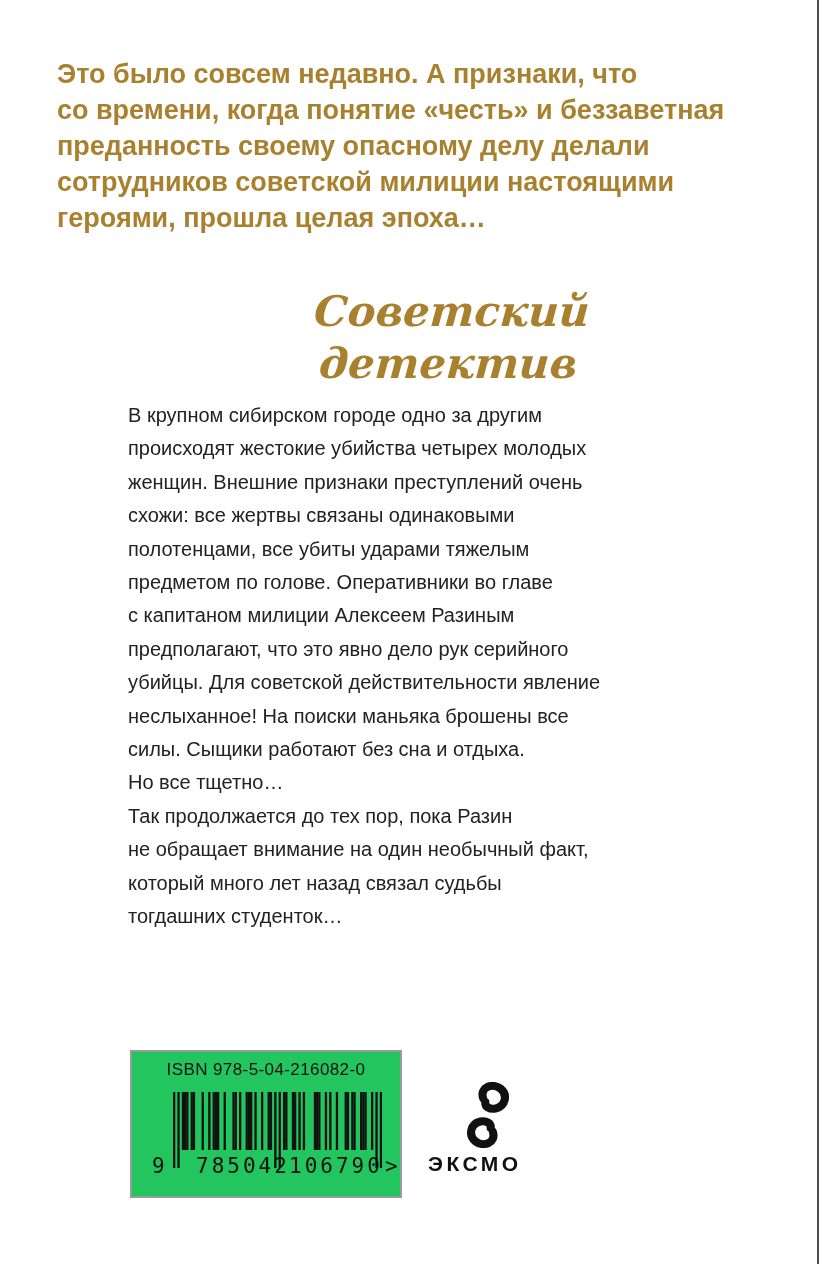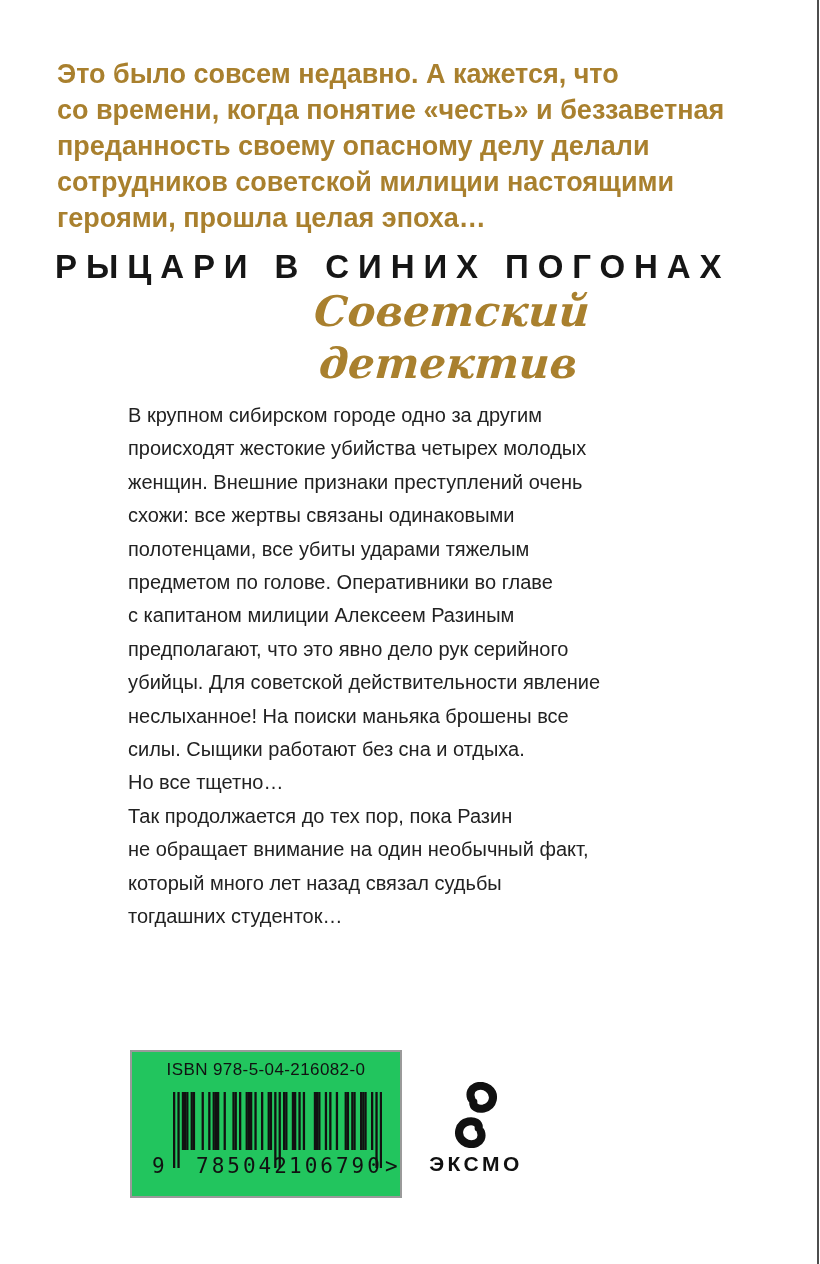--- a/index.html
+++ b/index.html
@@ -22,39 +22,38 @@
   .isbn{position:absolute;left:0;top:8px;width:100%;text-align:center;
          color:#111;font-size:17px;letter-spacing:0.4px;}
   .bars{position:absolute;left:41px;top:40px;}
   .bars rect{fill:#111;}
   .bar-digits span{position:absolute;top:102px;color:#111;
          font-family:"DejaVu Sans Mono",monospace;font-size:21px;letter-spacing:3px;}
   .d-first{left:20px;}
   .d-g1{left:64px;}
   .d-g2{left:157px;}
   .d-suffix{left:253px;letter-spacing:0;}
-  .publisher{position:absolute;left:416px;top:1082px;width:120px;text-align:center;}
+  .publisher{position:absolute;left:428px;top:1082px;width:120px;text-align:left;}
   .logo-mark{display:block;margin:0 auto;}
   .logo-mark path{fill:none;stroke:#111;stroke-width:15;stroke-linecap:round;}
   .logo-text{margin-top:4px;color:#111;font-size:21px;font-weight:bold;letter-spacing:3.5px;}
 </style>
 </head>
 <body>
 
 <div class="page">
 
   <div class="edge-line"></div>
 
-  <div class="intro" style="color: rgb(169, 128, 46);">Это было совсем недавно. А кажется, что
+  <div class="intro" style="color: rgb(169, 128, 46);">Это было совсем недавно. А признаки, что
 со времени, когда понятие «честь» и беззаветная
 преданность своему опасному делу делали
 сотрудников советской милиции настоящими
 героями, прошла целая эпоха…</div>
 
-  <h1 class="series-title" style="color: rgb(22, 22, 22);">РЫЦАРИ В СИНИХ ПОГОНАХ</h1>
 
   <div class="series-subtitle" style="color: rgb(169, 128, 46);">Советский детектив</div>
 
 
   <div class="body-text" style="color: rgb(34, 34, 34);">В крупном сибирском городе одно за другим
 происходят жестокие убийства четырех молодых
 женщин. Внешние признаки преступлений очень
 схожи: все жертвы связаны одинаковыми
 полотенцами, все убиты ударами тяжелым
 предметом по голове. Оперативники во главе

